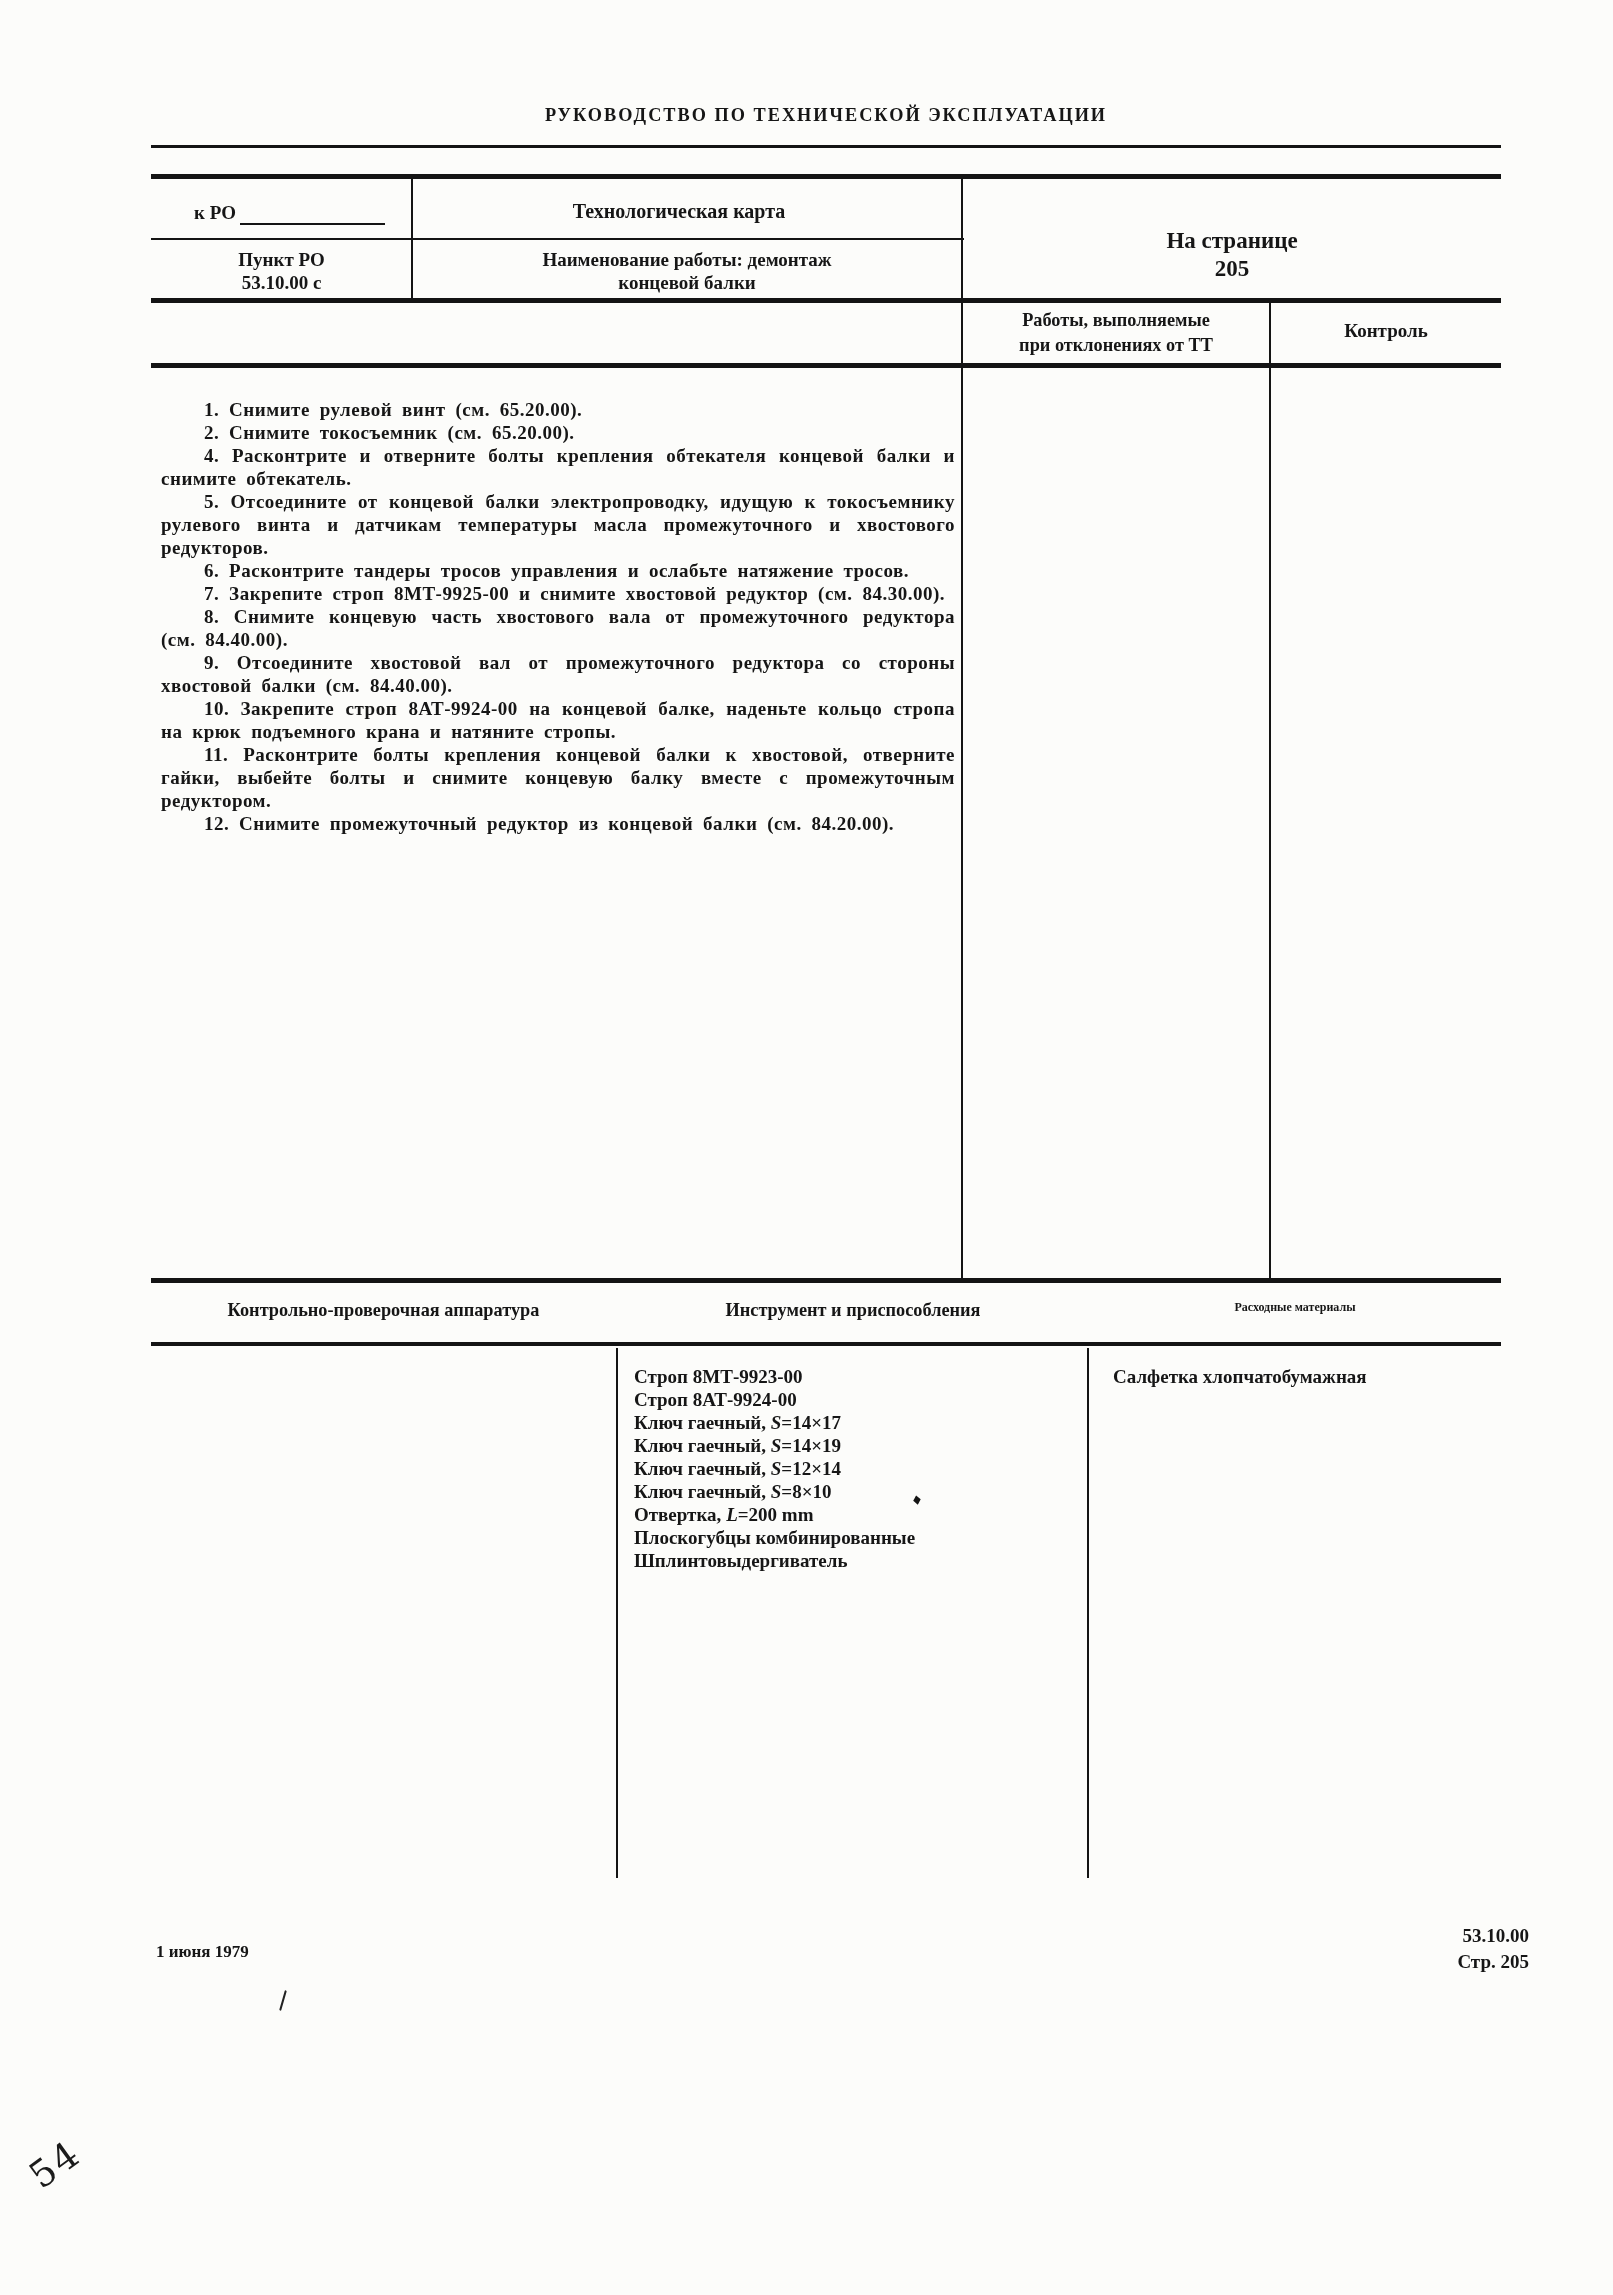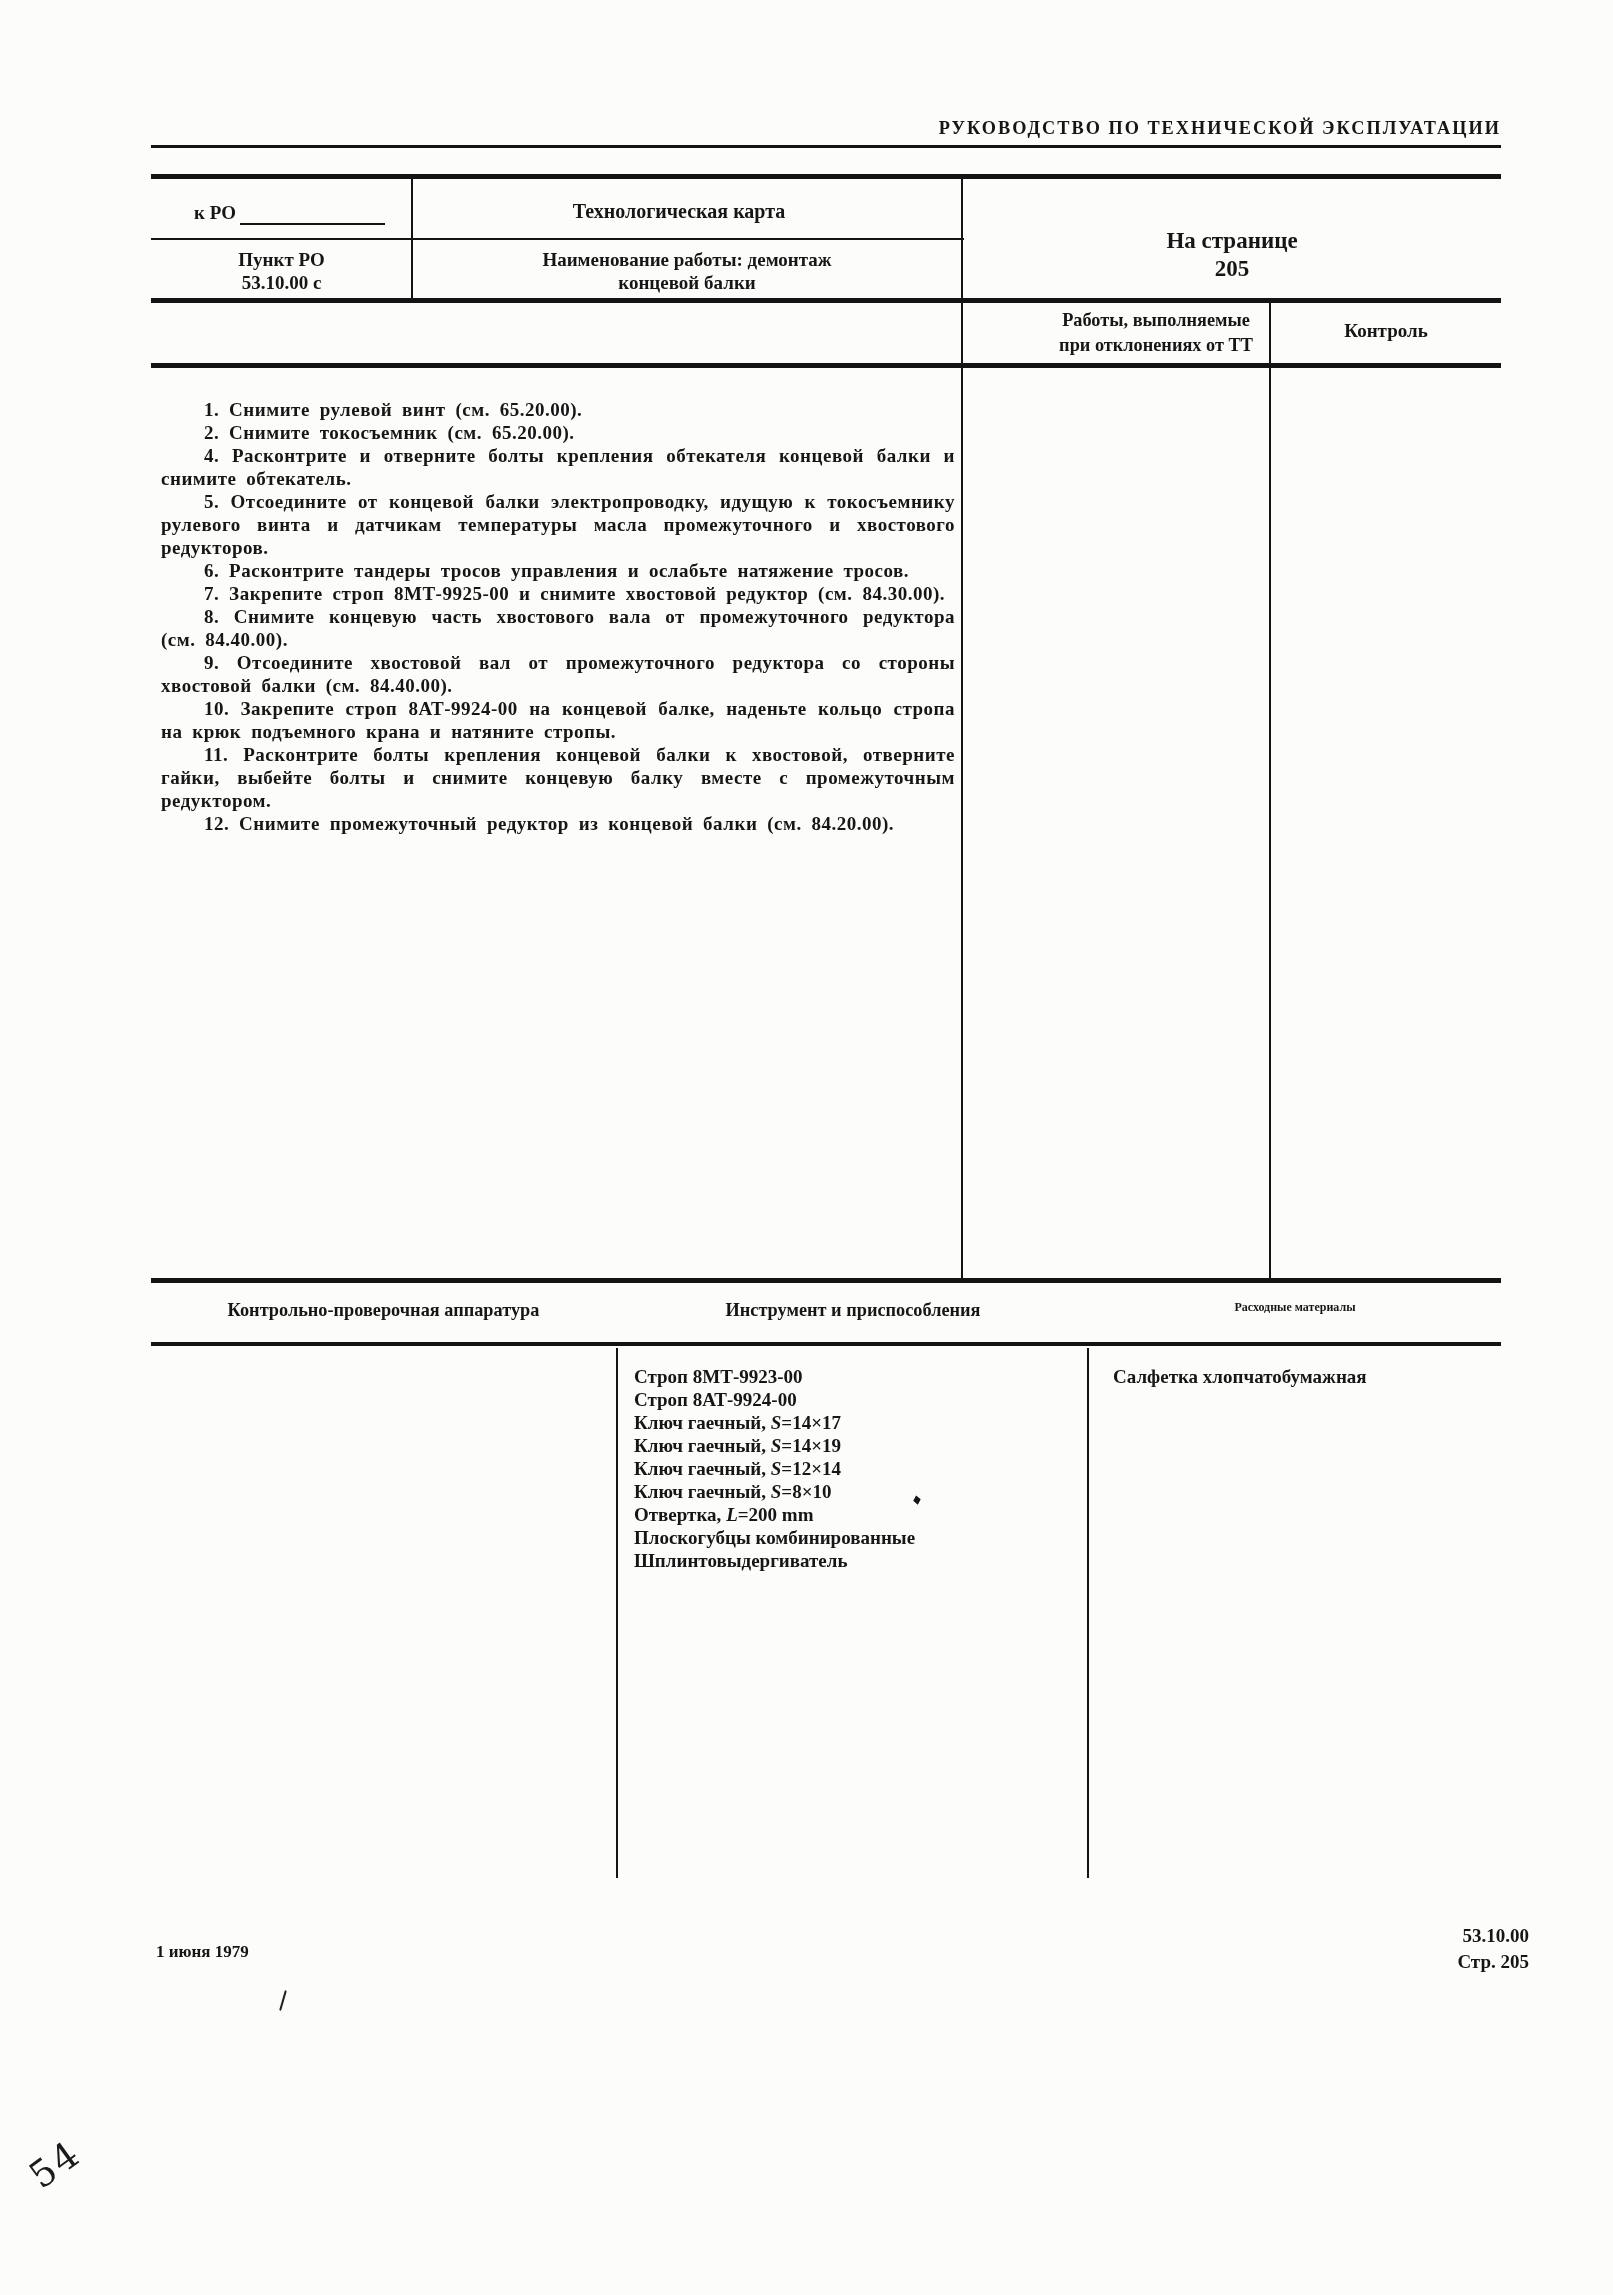--- a/index.html
+++ b/index.html
@@ -11,32 +11,32 @@
   }
   .page{
     position:relative;width:1613px;height:2295px;
     background:#fcfcfa;overflow:hidden;
   }
   .t{position:absolute;font-weight:bold;white-space:nowrap;}
   .center{text-align:center;white-space:normal;}
   .hline{position:absolute;background:#141414;}
   .vline{position:absolute;background:#141414;}
 
-  .doc-title{left:151px;top:118px;width:1350px;font-size:18.3px;letter-spacing:2px;text-align:right;}
+  .doc-title{left:151px;top:105px;width:1350px;font-size:18.3px;letter-spacing:2px;text-align:center;}
 
   .kro{left:194px;top:202px;font-size:19px;}
   .kro-underline{left:240px;top:223px;width:145px;height:2px;}
 
   .punkt{left:151px;top:248px;width:261px;font-size:19px;line-height:23px;}
   .card-title{left:413px;top:200px;width:532px;font-size:20px;}
   .workname{left:413px;top:248px;width:548px;font-size:19px;line-height:23px;}
   .onpage{left:963px;top:227px;width:538px;font-size:23px;line-height:27.5px;}
 
   .col1h{left:151px;top:320px;width:811px;font-size:19px;}
-  .col2h{left:963px;top:308px;width:306px;font-size:18.3px;line-height:25px;padding-left:40px;}
+  .col2h{left:963px;top:308px;width:306px;font-size:18.3px;line-height:25px;}
   .col3h{left:1271px;top:320px;width:230px;font-size:19px;}
 
   .ops{position:absolute;left:161px;top:398px;width:794px;}
   .ops p{
     margin:0;padding:0;
     font-size:19px;line-height:23px;font-weight:bold;
     text-align:justify;text-indent:43px;
     letter-spacing:0.5px;word-spacing:4.6px;
   }
 

